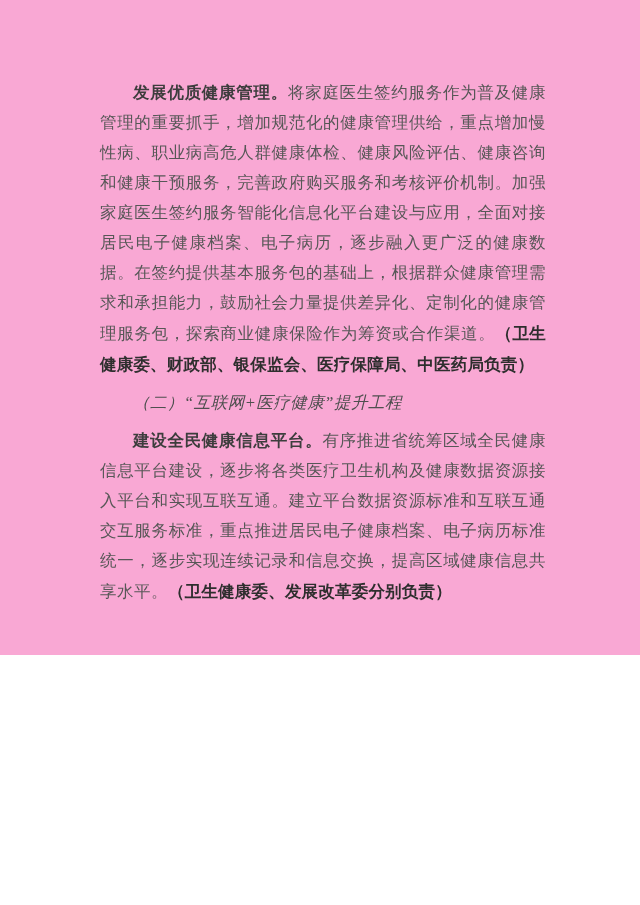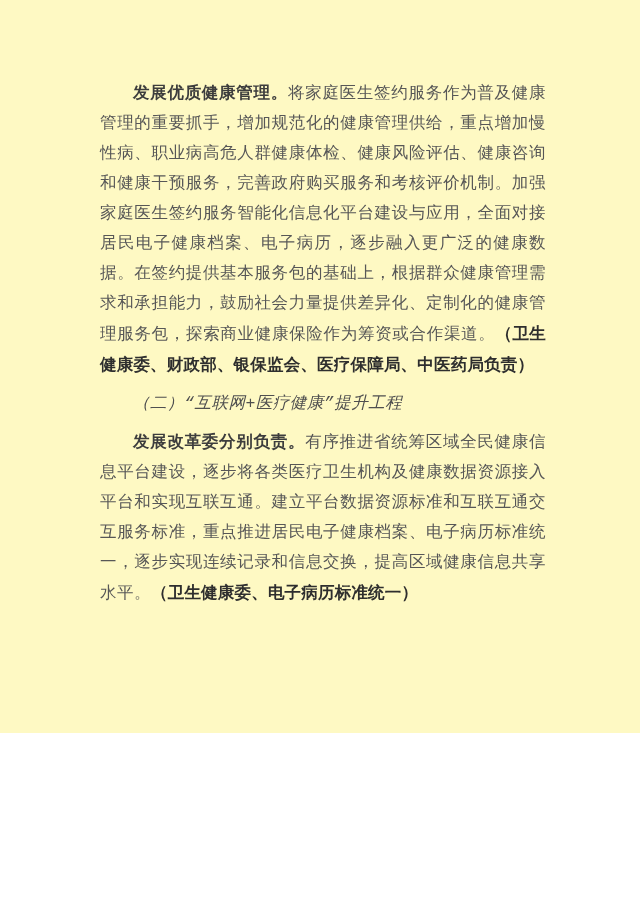--- a/index.html
+++ b/index.html
@@ -3,22 +3,22 @@
 <meta charset="utf-8">
 <style>
   html, body {
     margin: 0;
     padding: 0;
     background: #ffffff;
   }
   .page {
     position: relative;
     width: 640px;
-    height: 733px;
-    background: #fef9c3;
+    height: 655px;
+    background: #f9a8d4;
     font-family: "Liberation Serif", "DejaVu Serif", serif;
     overflow: hidden;
   }
   .content {
     position: absolute;
     left: 100px;
     top: 78px;
     width: 446px;
   }
   .para {
@@ -44,36 +44,35 @@
     color: #3d3d3d;
   }
   .run-dept {
     font-family: "Liberation Sans", "DejaVu Sans", sans-serif;
     font-weight: 700;
     color: #2e2e2e;
     letter-spacing: 0.2px;
   }
   .run-heading {
     font-weight: normal;
-    font-family: Liberation Mono, monospace;
   }
   .page-number {
     position: absolute;
     left: 0;
     right: 0;
     top: 736px;
     text-align: center;
     font-size: 15px;
     line-height: 24px;
     color: #5a5a5a;
   }
 </style>
 </head>
 <body>
 
 <div class="page">
   <div class="content">
       <p class="para"><span class="run-lead">发展优质健康管理。</span><span class="run-normal">将家庭医生签约服务作为普及健康管理的重要抓手，增加规范化的健康管理供给，重点增加慢性病、职业病高危人群健康体检、健康风险评估、健康咨询和健康干预服务，完善政府购买服务和考核评价机制。加强家庭医生签约服务智能化信息化平台建设与应用，全面对接居民电子健康档案、电子病历，逐步融入更广泛的健康数据。在签约提供基本服务包的基础上，根据群众健康管理需求和承担能力，鼓励社会力量提供差异化、定制化的健康管理服务包，探索商业健康保险作为筹资或合作渠道。</span><span class="run-dept">（卫生健康委、财政部、银保监会、医疗保障局、中医药局负责）</span></p>
       <p class="para heading"><span class="run-heading">（二）“互联网+医疗健康”提升工程</span></p>
-      <p class="para"><span class="run-lead">发展改革委分别负责。</span><span class="run-normal">有序推进省统筹区域全民健康信息平台建设，逐步将各类医疗卫生机构及健康数据资源接入平台和实现互联互通。建立平台数据资源标准和互联互通交互服务标准，重点推进居民电子健康档案、电子病历标准统一，逐步实现连续记录和信息交换，提高区域健康信息共享水平。</span><span class="run-dept">（卫生健康委、电子病历标准统一）</span></p>
+      <p class="para"><span class="run-lead">建设全民健康信息平台。</span><span class="run-normal">有序推进省统筹区域全民健康信息平台建设，逐步将各类医疗卫生机构及健康数据资源接入平台和实现互联互通。建立平台数据资源标准和互联互通交互服务标准，重点推进居民电子健康档案、电子病历标准统一，逐步实现连续记录和信息交换，提高区域健康信息共享水平。</span><span class="run-dept">（卫生健康委、发展改革委分别负责）</span></p>
     </div>
   <div class="page-number">4</div>
 </div>
 
 </body></html>

